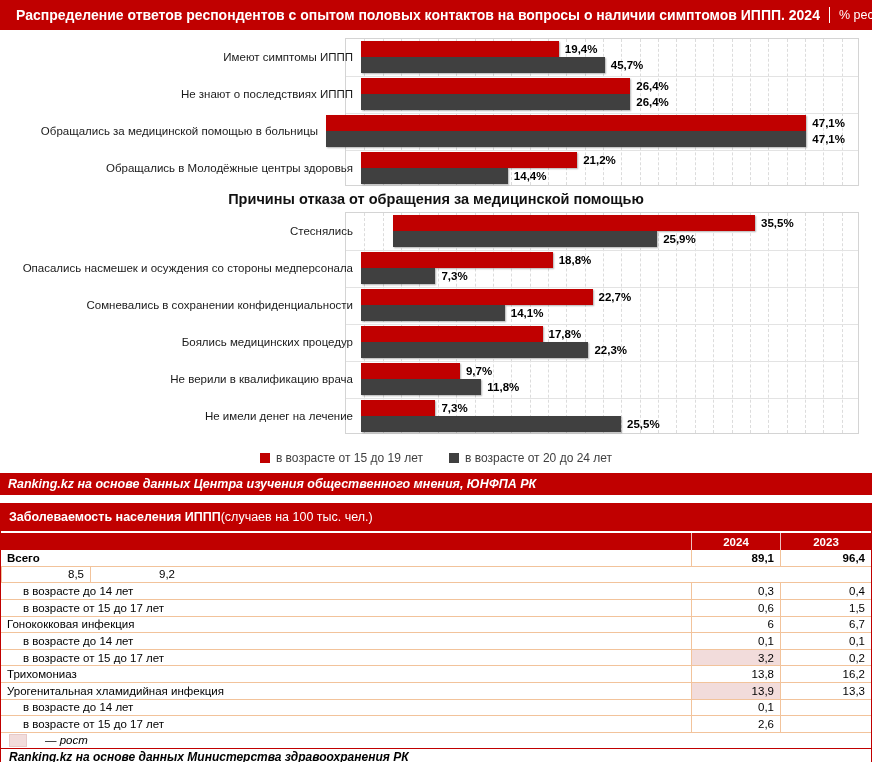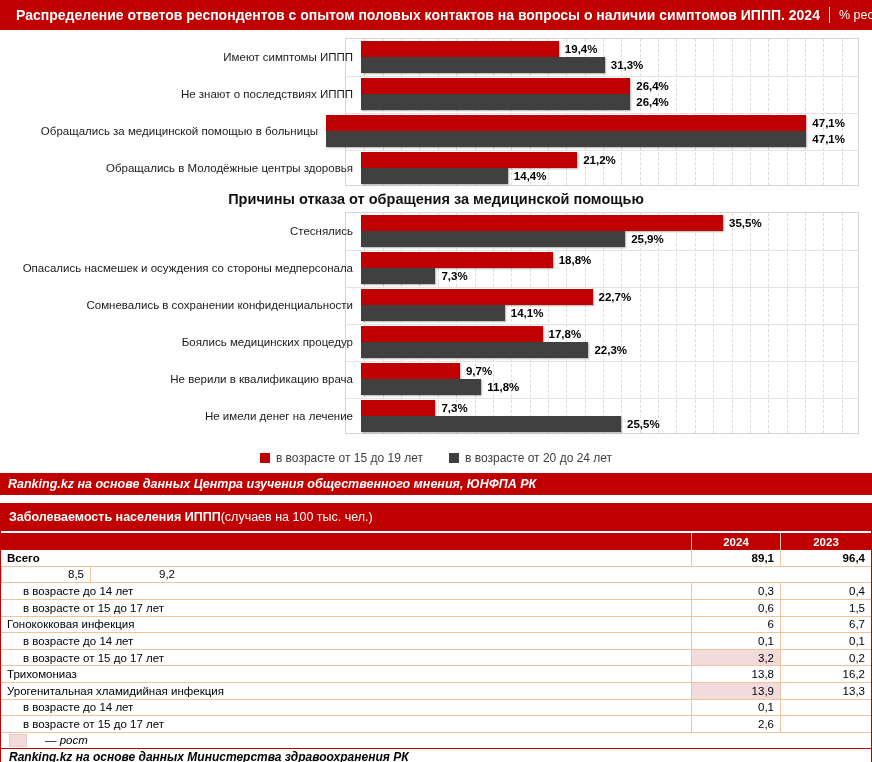--- a/index.html
+++ b/index.html
@@ -135,21 +135,21 @@
       <div class="rs" style="top: 37px;"></div>
       <div class="rs" style="top: 74px;"></div>
       <div class="rs" style="top: 111px;"></div>
     </div>
     <div class="crow" style="top: 0px; height: 37px;">
       <div class="clabel" style="width: 345px;">Имеют симптомы ИППП</div>
       <div class="cbars">
         <div class="bar" style="top: 2.5px; width: 197.849px; background: rgb(192, 0, 0);"></div>
         <span class="vlabel" style="top: 2.5px; left: 203.849px;">19,4%</span>
         <div class="bar" style="top: 18.5px; width: 243.742px; background: rgb(64, 64, 64);"></div>
-        <span class="vlabel" style="top: 18.5px; left: 249.742px;">31,3%</span>
+        <span class="vlabel" style="top: 18.5px; left: 249.742px;">45,7%</span>
       </div>
     </div>
     <div class="crow" style="top: 37px; height: 37px;">
       <div class="clabel" style="width: 345px;">Не знают о последствиях ИППП</div>
       <div class="cbars">
         <div class="bar" style="top: 2.5px; width: 269.238px; background: rgb(192, 0, 0);"></div>
         <span class="vlabel" style="top: 2.5px; left: 275.238px;">26,4%</span>
         <div class="bar" style="top: 18.5px; width: 269.238px; background: rgb(64, 64, 64);"></div>
         <span class="vlabel" style="top: 18.5px; left: 275.238px;">26,4%</span>
       </div>
@@ -204,21 +204,21 @@
       <div class="gl" style="left: 440.571px;"></div>
       <div class="gl" style="left: 458.929px;"></div>
       <div class="gl" style="left: 477.286px;"></div>
       <div class="gl" style="left: 495.643px;"></div>
       <div class="rs" style="top: 37px;"></div>
       <div class="rs" style="top: 74px;"></div>
       <div class="rs" style="top: 111px;"></div>
       <div class="rs" style="top: 148px;"></div>
       <div class="rs" style="top: 185px;"></div>
     </div>
-    <div class="crow" style="top: 0px; height: 37px;">
+    <div class="crow" style="top: 0px; height: 37px; gap: 32px;">
       <div class="clabel" style="width: 345px;">Стеснялись</div>
       <div class="cbars">
         <div class="bar" style="top: 2.5px; width: 362.044px; background: rgb(192, 0, 0);"></div>
         <span class="vlabel" style="top: 2.5px; left: 368.044px;">35,5%</span>
         <div class="bar" style="top: 18.5px; width: 264.139px; background: rgb(64, 64, 64);"></div>
         <span class="vlabel" style="top: 18.5px; left: 270.139px;">25,9%</span>
       </div>
     </div>
     <div class="crow" style="top: 37px; height: 37px;">
       <div class="clabel" style="width: 345px;">Опасались насмешек и осуждения со стороны медперсонала</div>

